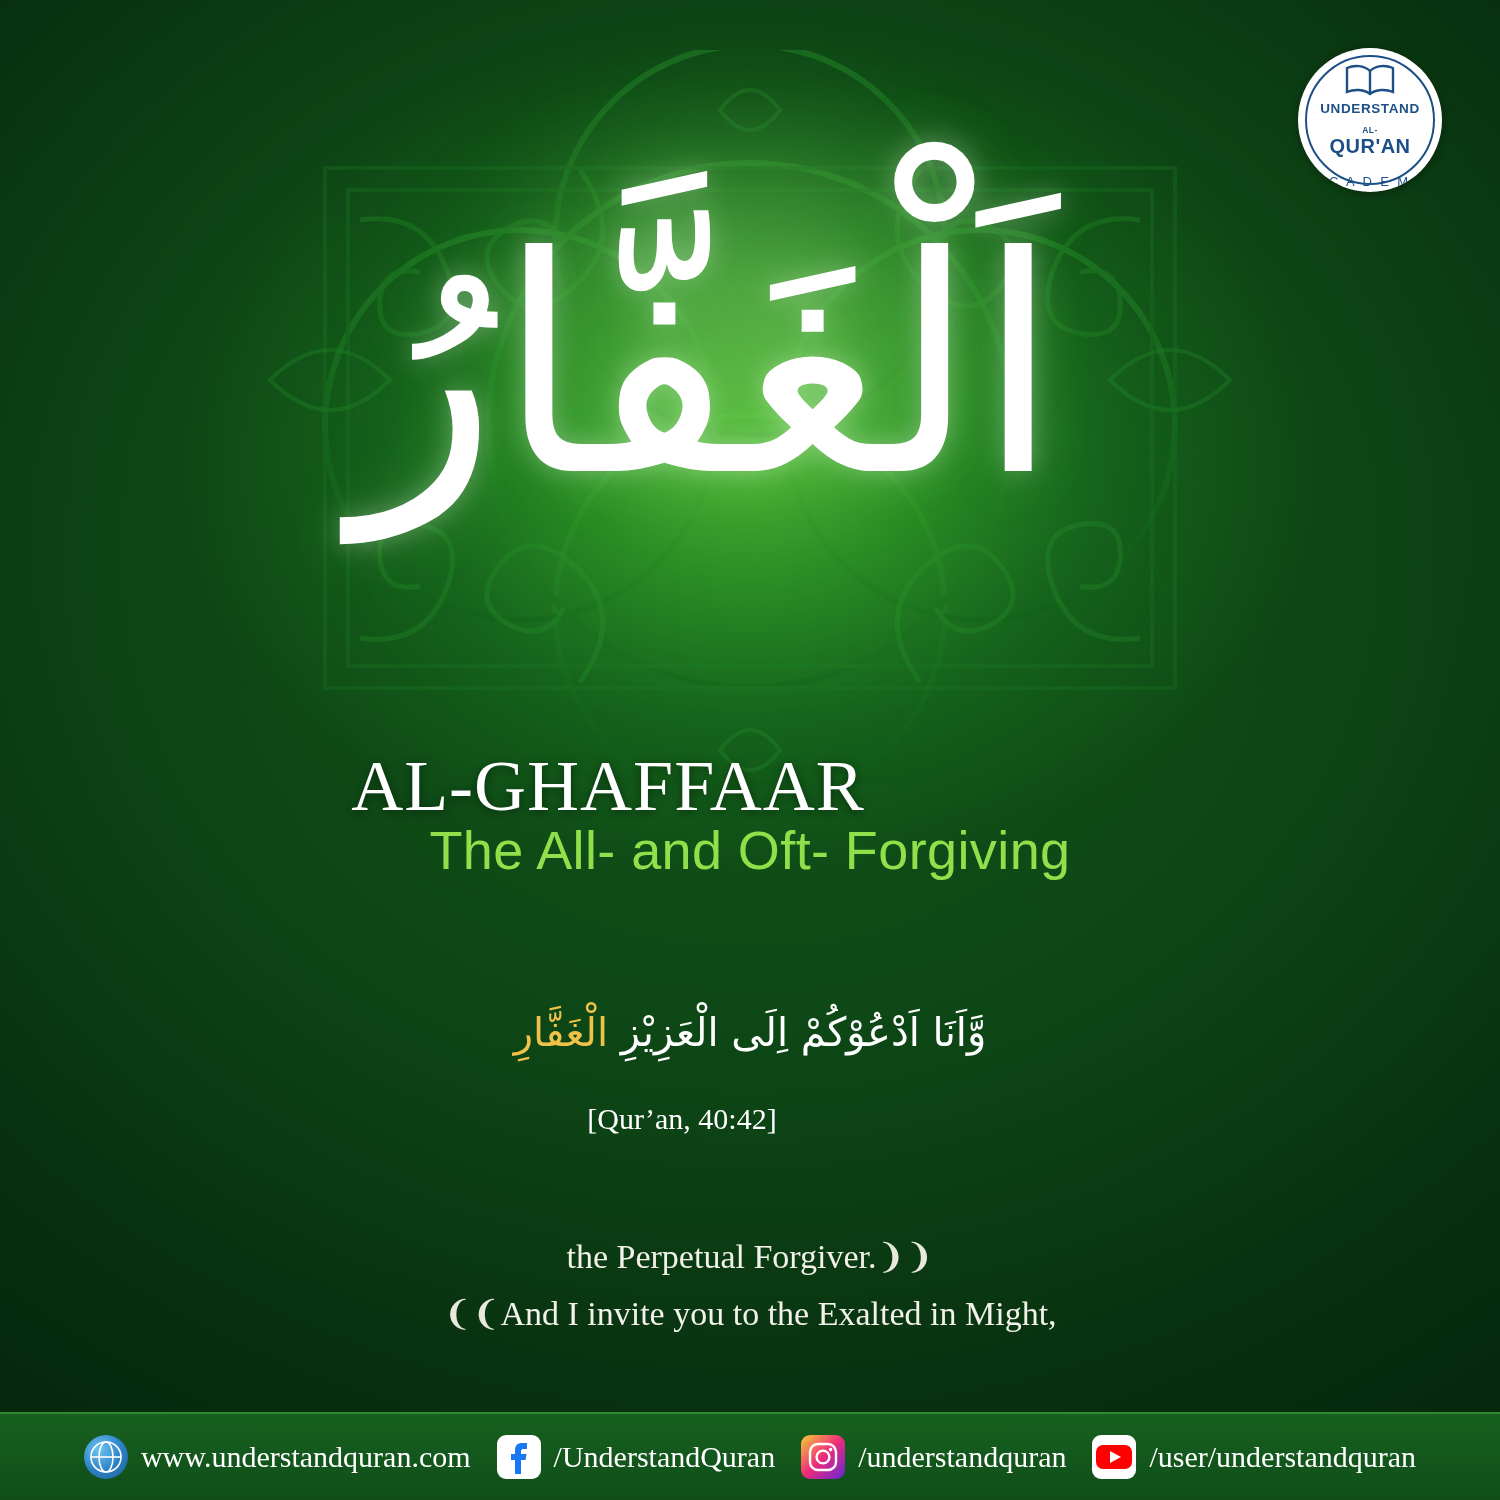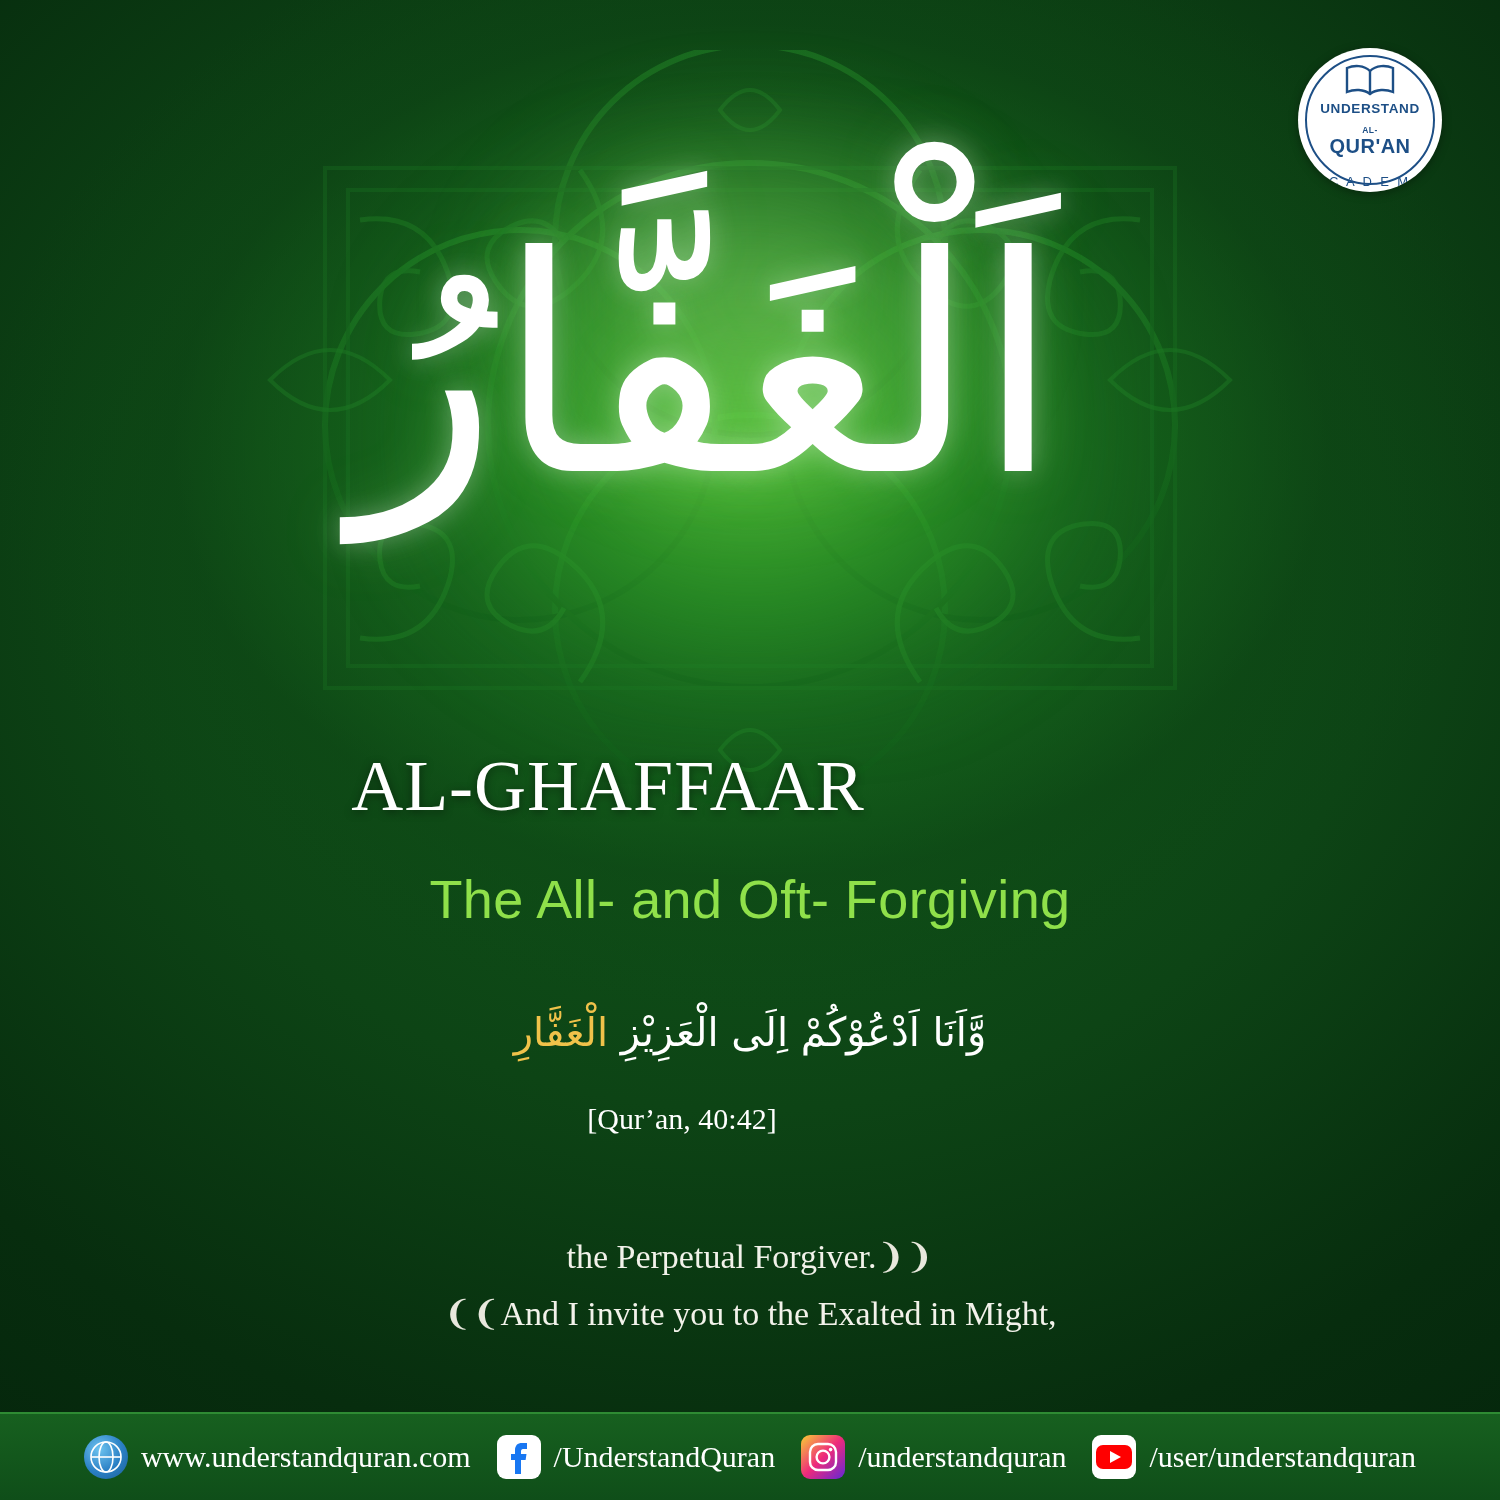--- a/index.html
+++ b/index.html
@@ -143,21 +143,21 @@
     font-family: "Liberation Serif", serif;
     font-size: 72px;
     letter-spacing: 1px;
     color: #ffffff;
     text-shadow: 0 2px 10px rgba(0,0,0,0.45);
   }
 
   .meaning {
     position: absolute;
     left: 0;
-    top: 868px;
+    top: 819px;
     width: 1500px;
     font-family: "Liberation Sans", sans-serif;
     font-size: 54px;
     color: #8fe04a;
     letter-spacing: 0.4px;
   }
 
   .ayah {
     position: absolute;
     left: 0;

